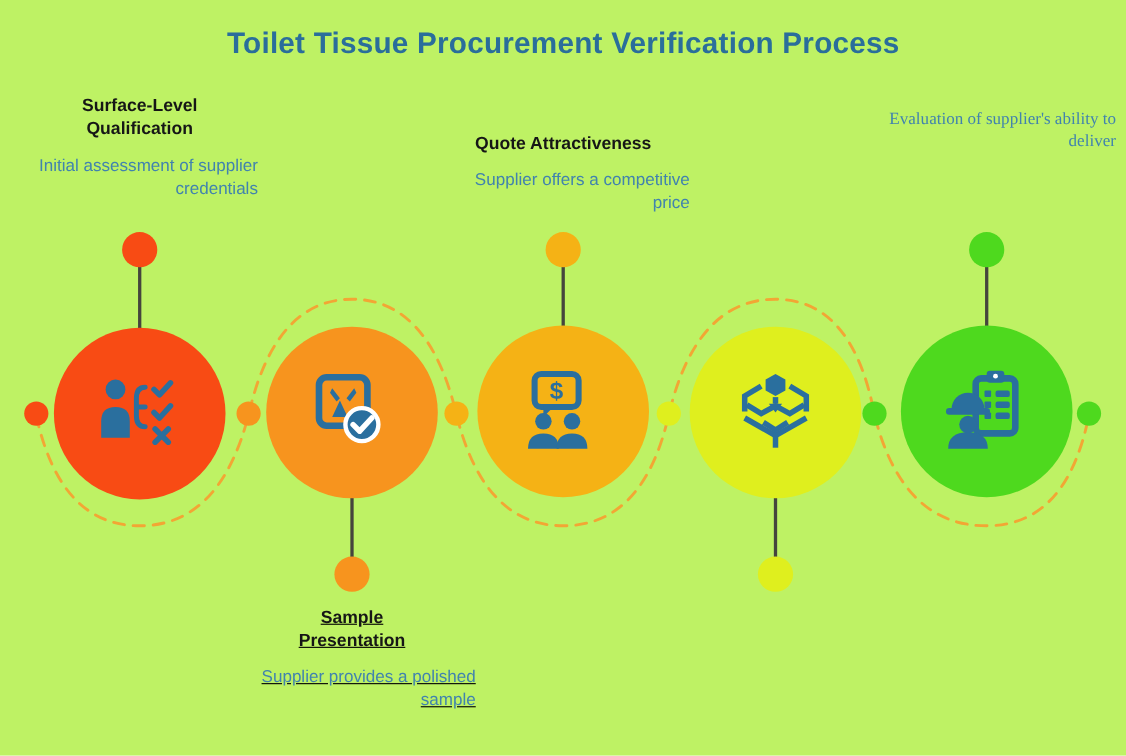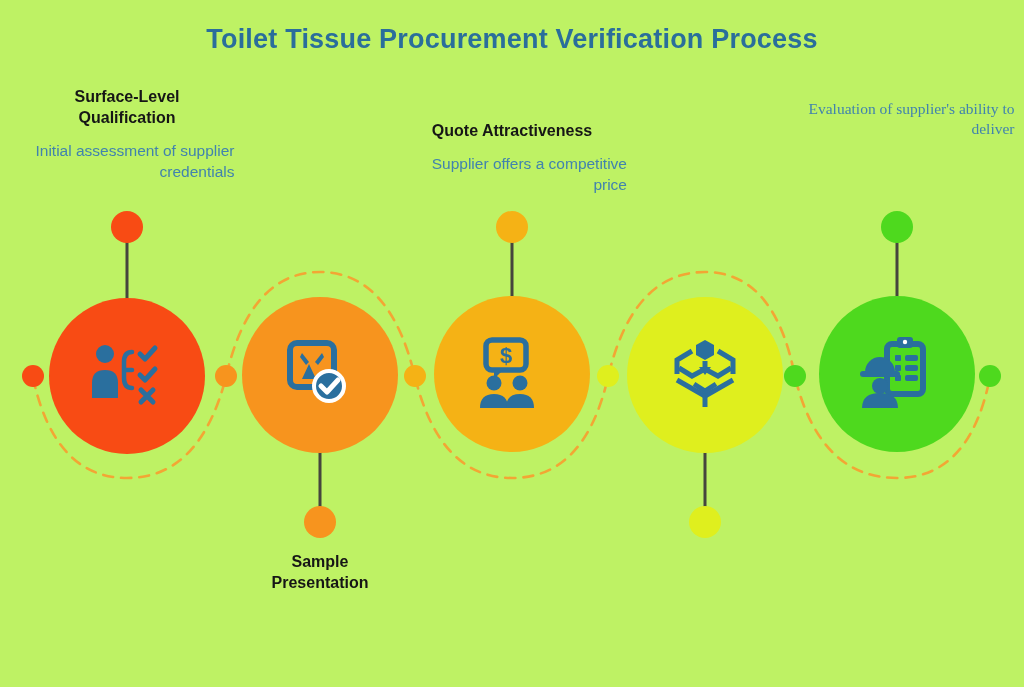--- a/index.html
+++ b/index.html
@@ -128,18 +128,19 @@
 
   <div class="label" style="left:392px;top:86px;width:240px;">
     <div class="heading" style="width: 170px; color: rgb(22, 22, 22); margin-top: 34px;">Quote Attractiveness</div>
     <div class="subtitle" style="width: 200px; color: rgb(65, 131, 174); margin-left: 35px;">Supplier offers a competitive price</div>
   </div>
 
   <div class="label" style="left:777px;top:86px;width:240px;">
     <div class="subtitle" style="width: 235px; color: rgb(65, 131, 174); font-family: Liberation Serif, serif;">Evaluation of supplier's ability to deliver</div>
   </div>
 
-  <div class="label" style="left:200px;top:551px;width:240px;">
+  <div class="label" style="left:200px;top:551px;width:240px;text-decoration:underline;">
     <div class="heading" style="width: 150px; color: rgb(22, 22, 22);">Sample Presentation</div>
+    <div class="subtitle" style="width: 225px; color: rgb(65, 131, 174);">Supplier provides a polished sample</div>
   </div>
 
 
 </div>
 
 </body></html>

